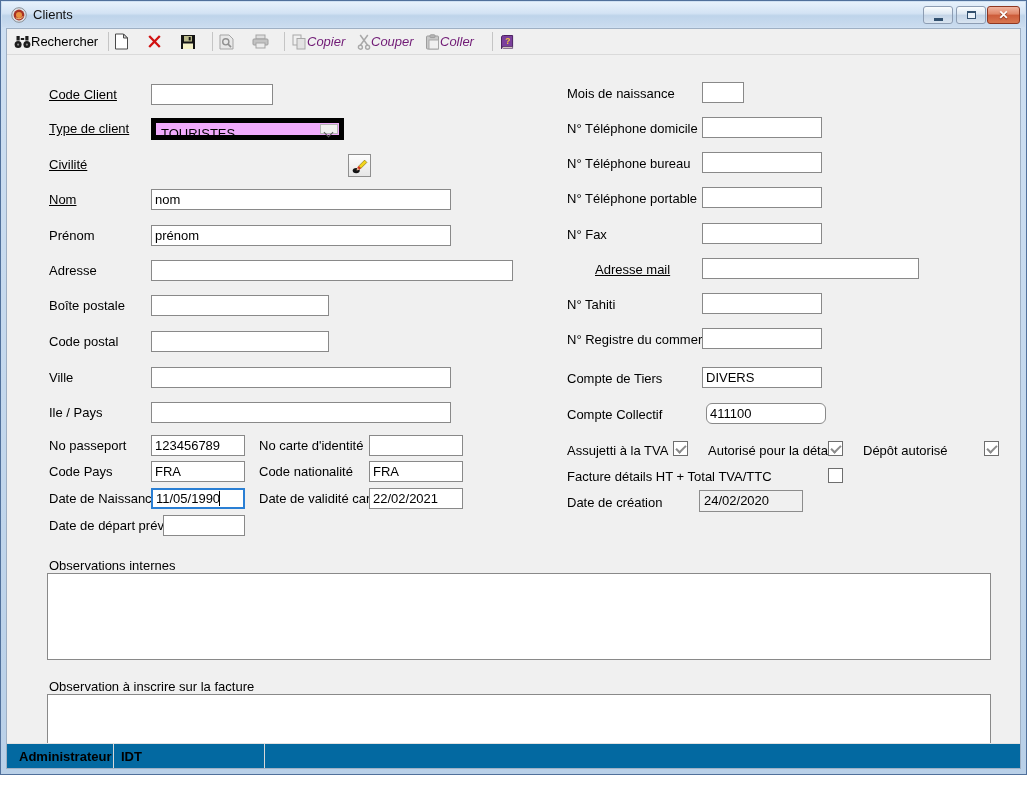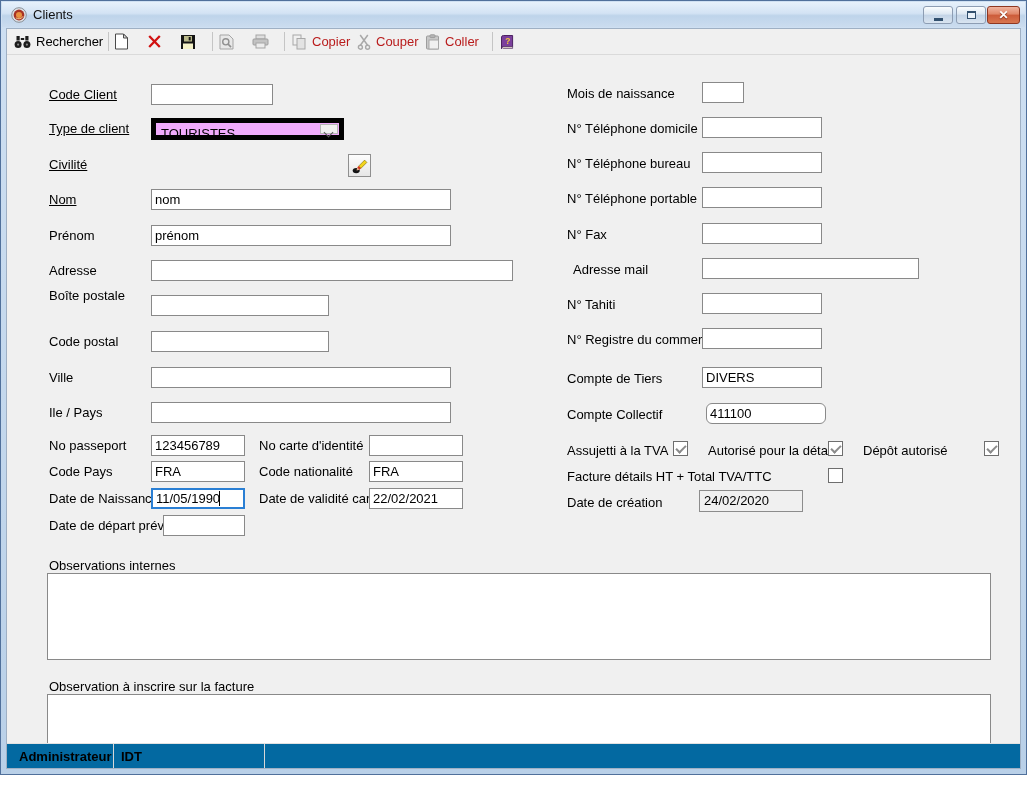--- a/index.html
+++ b/index.html
@@ -23,24 +23,24 @@
   .glyph-min { width:9px; height:3px; background:#32506e; margin-top:8px; }
   .glyph-max { width:9px; height:8px; border:1px solid #32506e; border-top:2px solid #32506e; background:#e9f1f9; }
   .glyph-close { color:#fff; font-weight:bold; font-size:12px; text-shadow:0 1px 1px #7e2c17; }
   
   .client { position:absolute; left:5px; top:27px; right:5px; bottom:5px;
             background:#f0f0f0; border:1px solid #9fb0c4; }
   
   .toolbar { position:absolute; left:0; right:0; top:0; height:26px; background:#f0f0f0;
              border-bottom:1px solid #dadada; }
   .tb { position:absolute; top:1px; height:23px; display:flex; align-items:center;
-        gap:5px; padding:0 3px; background:transparent; border:none; font-size:13px;
+        padding:0 3px; background:transparent; border:none; font-size:13px;
         font-family:"Liberation Sans",sans-serif; }
   .tb .lbl-t { white-space:nowrap; }
-  .tb.disabled .lbl-t { color:#b91c1c; }
+  .tb.disabled .lbl-t { color:#701a75;font-style:italic; }
   .tbsep { position:absolute; top:3px; width:1px; height:19px; background:#c5c5c5; }
   
   .form { position:absolute; left:0; right:0; top:26px; bottom:25px; background:#f0f0f0; }
   .flabel { position:absolute; white-space:nowrap; line-height:15px; }
   .flabel.u { text-decoration:underline; }
   .inp { position:absolute; height:21px; border:1px solid #898989; background:#fff;
          padding:0 3px; font-family:"Liberation Sans",sans-serif; font-size:13px; color:#000; }
   .inp.focused { border:2px solid #2a7fd4; }
   .combo { position:absolute; height:22px; border:5px solid #000000; background:#f0abfc; }
   .combo .val { position:absolute; left:5px; top:3px; white-space:nowrap; }
@@ -223,21 +223,21 @@
 
       <span class="flabel u" style="left:42px;top:137px;">Nom</span>
       <input class="inp" style="left: 144px; top: 134px; width: 300px;" value="nom">
 
       <span class="flabel" style="left:42px;top:173px;">Prénom</span>
       <input class="inp" style="left: 144px; top: 170px; width: 300px;" value="prénom">
 
       <span class="flabel" style="left:42px;top:208px;">Adresse</span>
       <input class="inp" style="left: 144px; top: 205px; width: 362px;" value="">
 
-      <span class="flabel" style="left:42px;top:233px;">Boîte postale</span>
+      <span class="flabel" style="left:42px;top:243px;">Boîte postale</span>
       <input class="inp" style="left: 144px; top: 240px; width: 178px;" value="">
 
       <span class="flabel" style="left:42px;top:279px;">Code postal</span>
       <input class="inp" style="left: 144px; top: 276px; width: 178px;" value="">
 
       <span class="flabel" style="left:42px;top:315px;">Ville</span>
       <input class="inp" style="left: 144px; top: 312px; width: 300px;" value="">
 
       <span class="flabel" style="left:42px;top:350px;">Ile / Pays</span>
       <input class="inp" style="left: 144px; top: 347px; width: 300px;" value="">
@@ -275,21 +275,21 @@
 
       <span class="flabel" style="left:560px;top:101px;">N° Téléphone bureau</span>
       <input class="inp" style="left: 695px; top: 97px; width: 120px;" value="">
 
       <span class="flabel" style="left:560px;top:136px;">N° Téléphone portable</span>
       <input class="inp" style="left: 695px; top: 132px; width: 120px;" value="">
 
       <span class="flabel" style="left:560px;top:172px;">N° Fax</span>
       <input class="inp" style="left: 695px; top: 168px; width: 120px;" value="">
 
-      <span class="flabel" style="left:566px;top:207px;">Adresse mail</span>
+      <span class="flabel" style="left:588px;top:207px;text-decoration:underline;">Adresse mail</span>
       <input class="inp" style="left: 695px; top: 203px; width: 217px;" value="">
 
       <span class="flabel" style="left:560px;top:242px;">N° Tahiti</span>
       <input class="inp" style="left: 695px; top: 238px; width: 120px;" value="">
 
       <span class="flabel" style="left:560px;top:277px;">N° Registre du commerce</span>
       <input class="inp" style="left: 695px; top: 273px; width: 120px;" value="">
 
       <span class="flabel" style="left:560px;top:316px;">Compte de Tiers</span>
       <input class="inp" style="left: 695px; top: 312px; width: 120px;" value="DIVERS">

